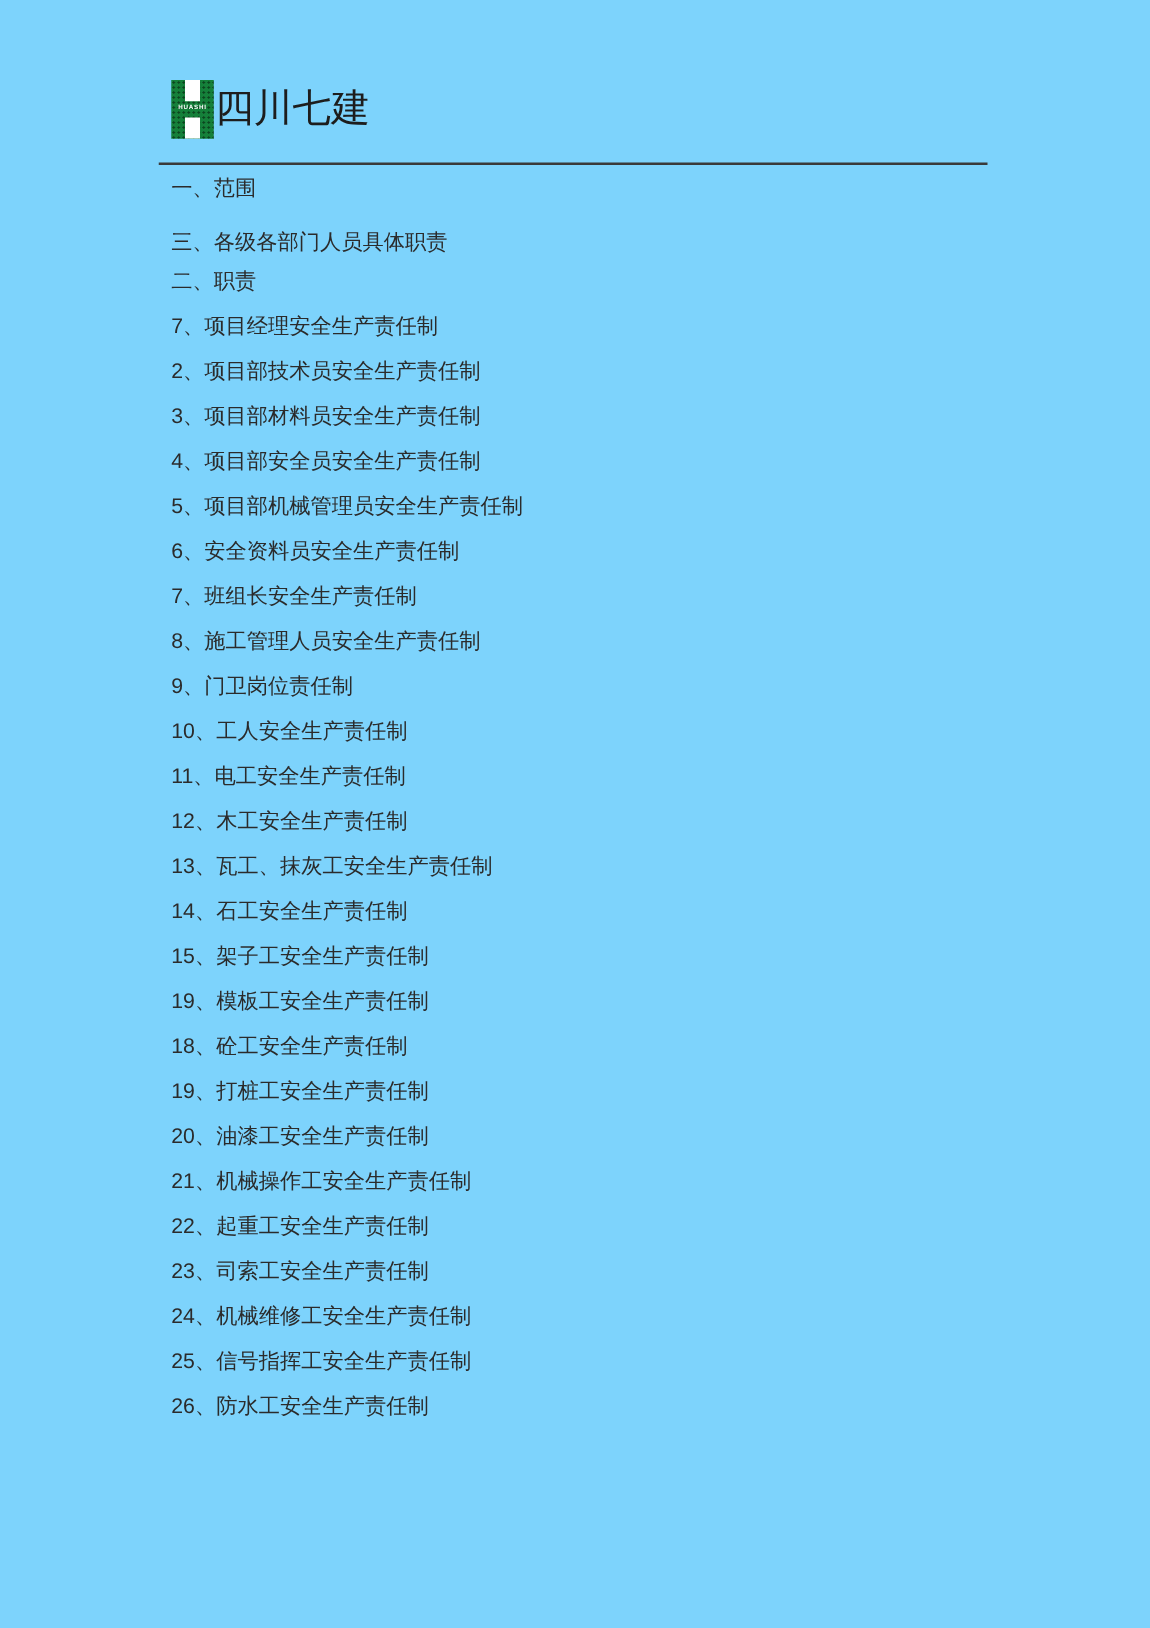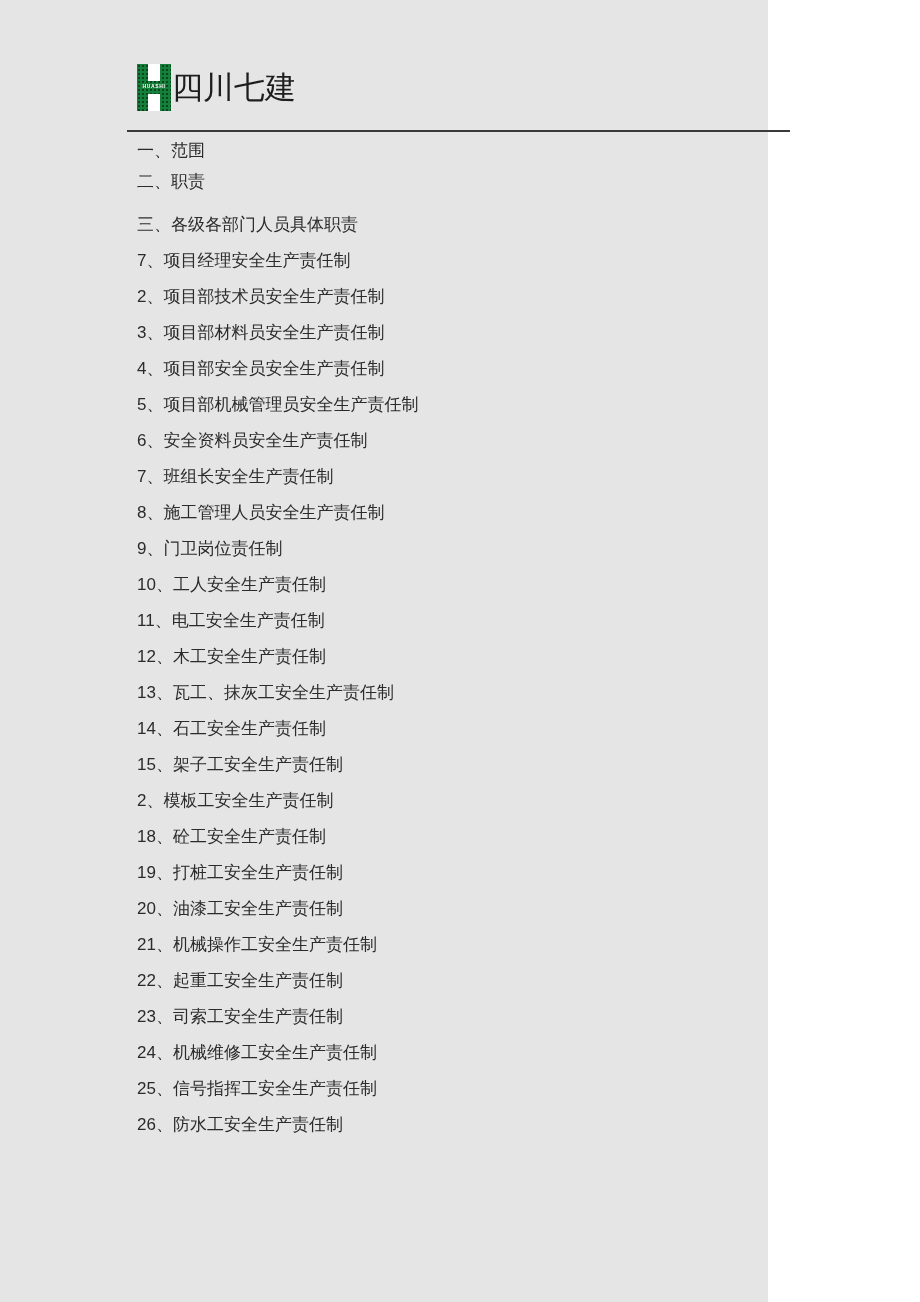--- a/index.html
+++ b/index.html
@@ -11,23 +11,23 @@
     width: 920px;
     height: 1302px;
     font-family: "Liberation Serif", "DejaVu Serif", serif;
     color: #2b2b2b;
     overflow: hidden;
     position: relative;
   }
 
   .page {
     position: relative;
-    width: 768px;
+    width: 920px;
     height: 1302px;
-    background: #e5e5e5;
+    background: #7dd3fc;
   }
 
   
   .header {
     position: absolute;
     left: 137px;
     top: 58px;
     display: flex;
     align-items: center;
     height: 58px;
@@ -130,39 +130,39 @@
       <span class="notch notch-bottom"></span>
       <span class="logo-text">HUASHI</span>
     </div>
     <div class="logo-wordmark">四川七建</div>
   </div>
 
   <div class="header-rule"></div>
 
   <div class="toc">
     <div class="toc-line first">一、范围</div>
+    <div class="toc-line gap-wide">三、各级各部门人员具体职责</div>
     <div class="toc-line gap-tight">二、职责</div>
-    <div class="toc-line gap-wide">三、各级各部门人员具体职责</div>
 
     <div class="toc-line gap-norm">7、项目经理安全生产责任制</div>
     <div class="toc-line gap-norm">2、项目部技术员安全生产责任制</div>
     <div class="toc-line gap-norm">3、项目部材料员安全生产责任制</div>
     <div class="toc-line gap-norm">4、项目部安全员安全生产责任制</div>
     <div class="toc-line gap-norm">5、项目部机械管理员安全生产责任制</div>
     <div class="toc-line gap-norm">6、安全资料员安全生产责任制</div>
     <div class="toc-line gap-norm">7、班组长安全生产责任制</div>
     <div class="toc-line gap-norm">8、施工管理人员安全生产责任制</div>
     <div class="toc-line gap-norm">9、门卫岗位责任制</div>
     <div class="toc-line gap-norm">10、工人安全生产责任制</div>
     <div class="toc-line gap-norm">11、电工安全生产责任制</div>
     <div class="toc-line gap-norm">12、木工安全生产责任制</div>
     <div class="toc-line gap-norm">13、瓦工、抹灰工安全生产责任制</div>
     <div class="toc-line gap-norm">14、石工安全生产责任制</div>
     <div class="toc-line gap-norm">15、架子工安全生产责任制</div>
-    <div class="toc-line gap-norm">2、模板工安全生产责任制</div>
+    <div class="toc-line gap-norm">19、模板工安全生产责任制</div>
     <div class="toc-line gap-norm">18、砼工安全生产责任制</div>
     <div class="toc-line gap-norm">19、打桩工安全生产责任制</div>
     <div class="toc-line gap-norm">20、油漆工安全生产责任制</div>
     <div class="toc-line gap-norm">21、机械操作工安全生产责任制</div>
     <div class="toc-line gap-norm">22、起重工安全生产责任制</div>
     <div class="toc-line gap-norm">23、司索工安全生产责任制</div>
     <div class="toc-line gap-norm">24、机械维修工安全生产责任制</div>
     <div class="toc-line gap-norm">25、信号指挥工安全生产责任制</div>
     <div class="toc-line gap-norm">26、防水工安全生产责任制</div>
   </div>

